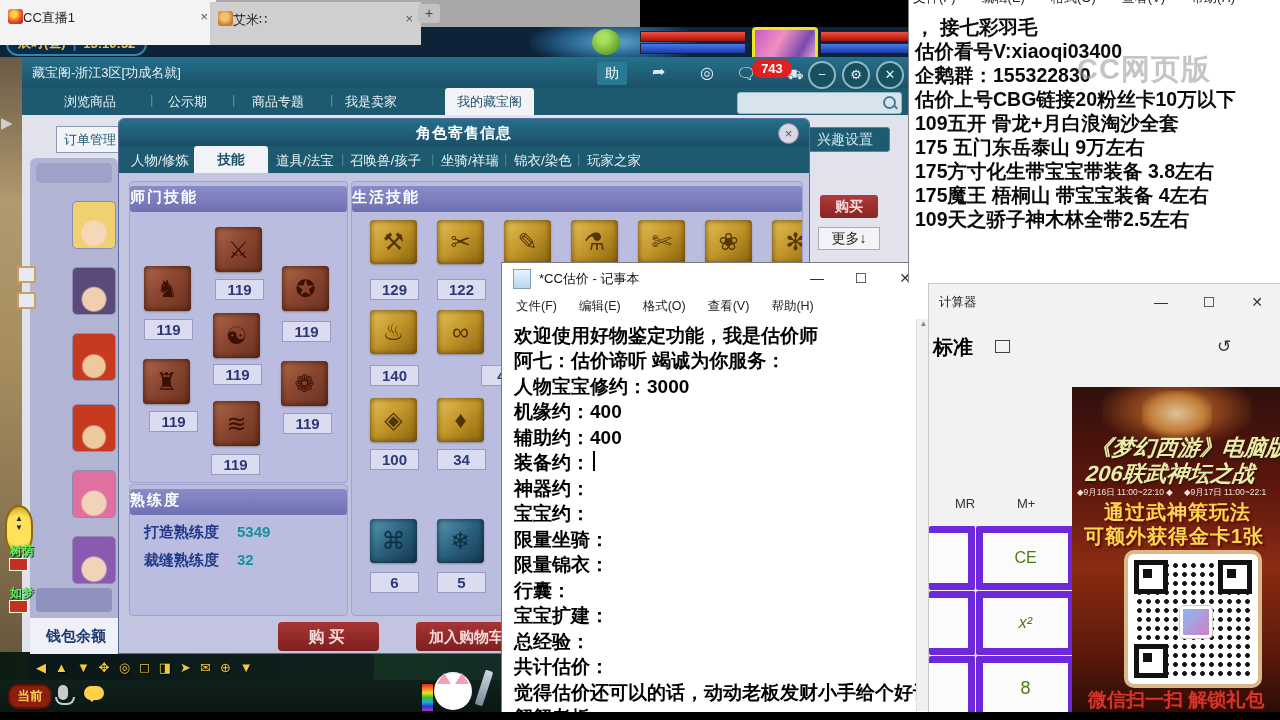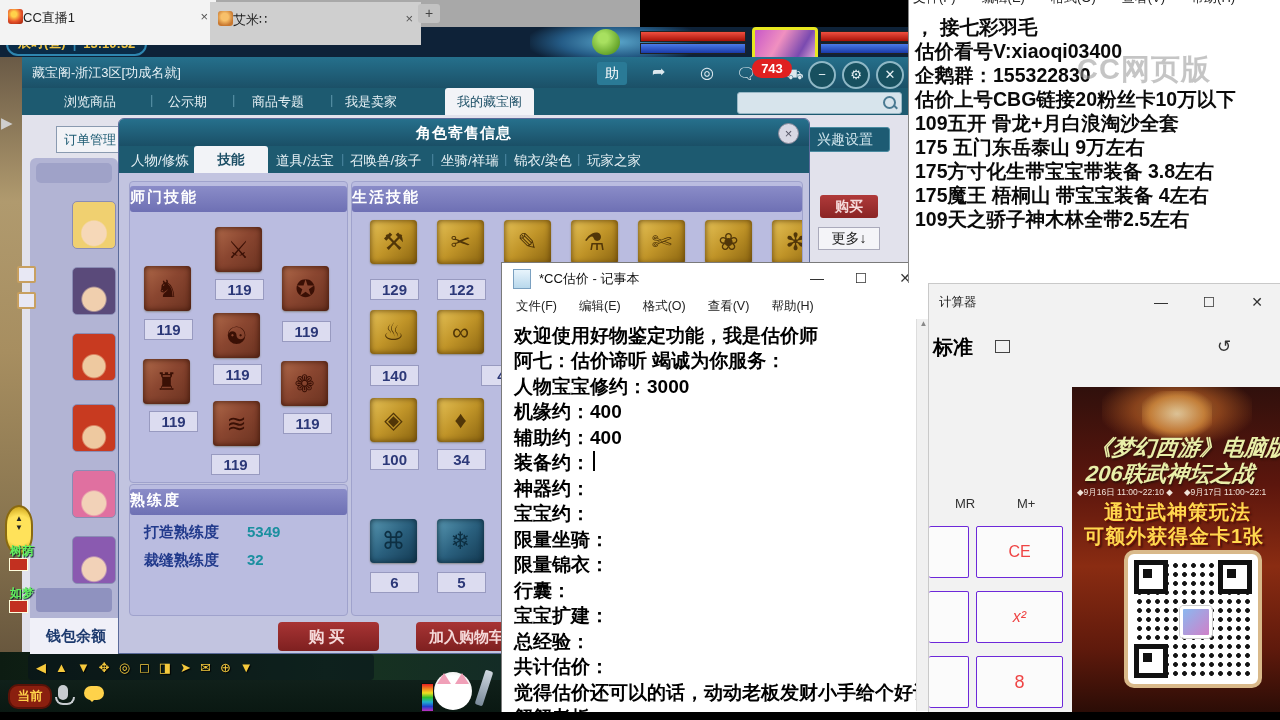--- a/index.html
+++ b/index.html
@@ -74,21 +74,21 @@
   .dtab{position:absolute;top:6px;color:#e6f0f4;font-size:13.5px;}
   .dtab-active{position:absolute;left:75px;top:0px;width:74px;height:27px;background:#f2f3f7;border-radius:3px 3px 0 0;color:#1d4f66;font-size:13.5px;font-weight:bold;text-align:center;line-height:27px;}
   .dsep{position:absolute;top:5px;color:#4a86a0;font-size:13px;}
   .panel{position:absolute;background:#babce0;border:1px solid #9fa2cc;border-radius:4px;}
   .phead{position:absolute;left:0;top:4px;width:100%;height:26px;background:linear-gradient(180deg,#8a8cc8,#6e70b4);color:#fff;font-weight:bold;font-size:15px;line-height:22px;border-radius:3px;letter-spacing:2px;}
   .sicon{position:absolute;width:47px;height:45px;border-radius:4px;background:linear-gradient(135deg,#b06a4a 0%,#8a4630 45%,#6a3220 100%);box-shadow:inset 0 0 6px #3a1408, 0 1px 2px #888;color:#3a1005;font-size:24px;text-align:center;line-height:45px;}
   .gicon{position:absolute;width:47px;height:44px;border-radius:4px;background:linear-gradient(135deg,#e6c258 0%,#c09428 50%,#8a6410 100%);box-shadow:inset 0 0 6px #5a3c08, 0 1px 2px #888;color:#513608;font-size:24px;text-align:center;line-height:44px;}
   .bicon{position:absolute;width:47px;height:44px;border-radius:4px;background:linear-gradient(135deg,#5a9ab4 0%,#2a607e 50%,#143a52 100%);box-shadow:inset 0 0 6px #0a2436, 0 1px 2px #888;color:#0d2f42;font-size:24px;text-align:center;line-height:44px;}
   .vbox{position:absolute;width:47px;height:19px;background:#dcdcf0;border:1px solid #989ac0;color:#2c3878;font-weight:bold;font-size:15px;text-align:center;line-height:19px;}
   .profrow{position:absolute;font-size:15px;font-weight:bold;color:#223a8c;}
-  .profval{color:#1a8f9f;margin-left:28px;}
+  .profval{color:#1a8f9f;margin-left:18px;}
   .dlg-buy{position:absolute;left:159px;top:503px;width:101px;height:29px;background:linear-gradient(180deg,#a83434,#7e2020);border-radius:4px;color:#f5d9d9;font-weight:bold;font-size:16px;text-align:center;line-height:29px;letter-spacing:4px;}
   .dlg-cart{position:absolute;left:297px;top:503px;width:101px;height:29px;background:linear-gradient(180deg,#a83434,#7e2020);border-radius:4px;color:#f5d9d9;font-weight:bold;font-size:15px;text-align:center;line-height:29px;}
 
   
   .toolbar{left:28px;top:654px;width:330px;height:26px;background:rgba(8,18,28,.55);border-radius:4px;z-index:3;display:flex;align-items:center;gap:9px;padding:0 8px;}
   .toolbar span{color:#f5c93c;font-size:13px;text-shadow:1px 1px 1px #000;}
   .chatbar{left:0;top:680px;width:930px;height:32px;background:linear-gradient(180deg,#10201a,#0a1812);z-index:3;}
   .cur-btn{position:absolute;left:8px;top:4px;width:40px;height:21px;background:#8a1f0f;border:2px solid #5a1208;border-radius:10px;color:#ffd24a;font-weight:bold;font-size:12.5px;text-align:center;line-height:21px;}
   .mic{position:absolute;left:58px;top:5px;width:10px;height:15px;background:#c8ccd0;border-radius:5px;}
   .mic:after{content:"";position:absolute;left:-3px;top:12px;width:16px;height:6px;border:2px solid #c8ccd0;border-top:none;border-radius:0 0 8px 8px;}
@@ -120,21 +120,21 @@
   .watermark{position:absolute;left:168px;top:50px;font-size:29px;font-weight:bold;color:rgba(150,150,150,.55);letter-spacing:1px;}
 
   
   .calc{left:928px;top:283px;width:352px;height:429px;background:#f2f2f2;border-left:1px solid #c9c9c9;border-top:1px solid #c9c9c9;z-index:12;}
   .calc .title{position:absolute;left:10px;top:10px;font-size:12.5px;color:#1a1a1a;}
   .calc .wc{position:absolute;top:6px;width:40px;height:26px;text-align:center;line-height:24px;color:#333;font-size:14px;}
   .calc .mode{position:absolute;left:4px;top:50px;font-size:20px;font-weight:bold;color:#000;}
   .pin-ico{position:absolute;left:66px;top:56px;width:13px;height:11px;border:1.6px solid #444;}
   .hist-ico{position:absolute;left:288px;top:52px;font-size:17px;color:#333;}
   .memrow{position:absolute;top:212px;font-size:13px;color:#333;}
-  .cbtn{position:absolute;width:85px;height:50px;background:#fbfbfb;border:1px solid #6d28d9;border-radius:2px;text-align:center;line-height:50px;font-size:16px;color:#ef4444;}
+  .cbtn{position:absolute;width:85px;height:50px;background:#fbfbfb;border:7px solid #6d28d9;border-radius:2px;text-align:center;line-height:50px;font-size:16px;color:#4d7c0f;}
   .cbtn.part{width:39px;border-left:none;}
 
   
   .promo{left:1072px;top:387px;width:208px;height:326px;z-index:14;overflow:hidden;background:linear-gradient(180deg,#30100c 0%,#5c160d 30%,#8a2c12 55%,#601a0c 80%,#2a0c06 100%);}
   .promo .fig{position:absolute;left:30px;top:-12px;width:150px;height:70px;background:radial-gradient(ellipse at center,#f0c060 0%,#c86a28 40%,transparent 75%);opacity:.55;}
   .promo .fig2{position:absolute;left:70px;top:4px;width:70px;height:46px;background:radial-gradient(ellipse at center,#f8e8c0 0%,#d89040 55%,transparent 80%);opacity:.7;}
   .pt{position:absolute;white-space:nowrap;font-weight:bold;font-style:italic;color:#e9efa9;text-shadow:1px 2px 2px #30100a;font-size:22px;transform:skewX(-6deg);}
   .pd{position:absolute;white-space:nowrap;color:#f0e4d8;font-size:8.5px;}
   .ps{position:absolute;white-space:nowrap;font-weight:bold;color:#ffd84e;font-size:20px;text-shadow:1px 1px 0 #7a1208,2px 2px 2px #40100a;letter-spacing:1px;}
   .qr{position:absolute;left:52px;top:163px;width:130px;height:130px;background:#fff;border:4px solid #d9b98a;border-radius:10px;}
@@ -421,16 +421,17 @@
     <div class="pd" style="left:112px;top:100px;">◆9月17日 11:00~22:1</div>
     <div class="ps" style="left:32px;top:112px;">通过武神策玩法</div>
     <div class="ps" style="left:12px;top:136px;">可额外获得金卡1张</div>
     <div class="qr">
       <div class="dots"></div>
       <div class="finder" style="left:6px;top:6px;"></div>
       <div class="finder" style="right:6px;top:6px;"></div>
       <div class="finder" style="left:6px;bottom:6px;"></div>
       <div class="av"></div>
     </div>
+    <div class="pfoot">微信扫一扫 解锁礼包</div>
   </div>
 
   <div class="abs blackbar"></div>
 </div>
 
 </body></html>

